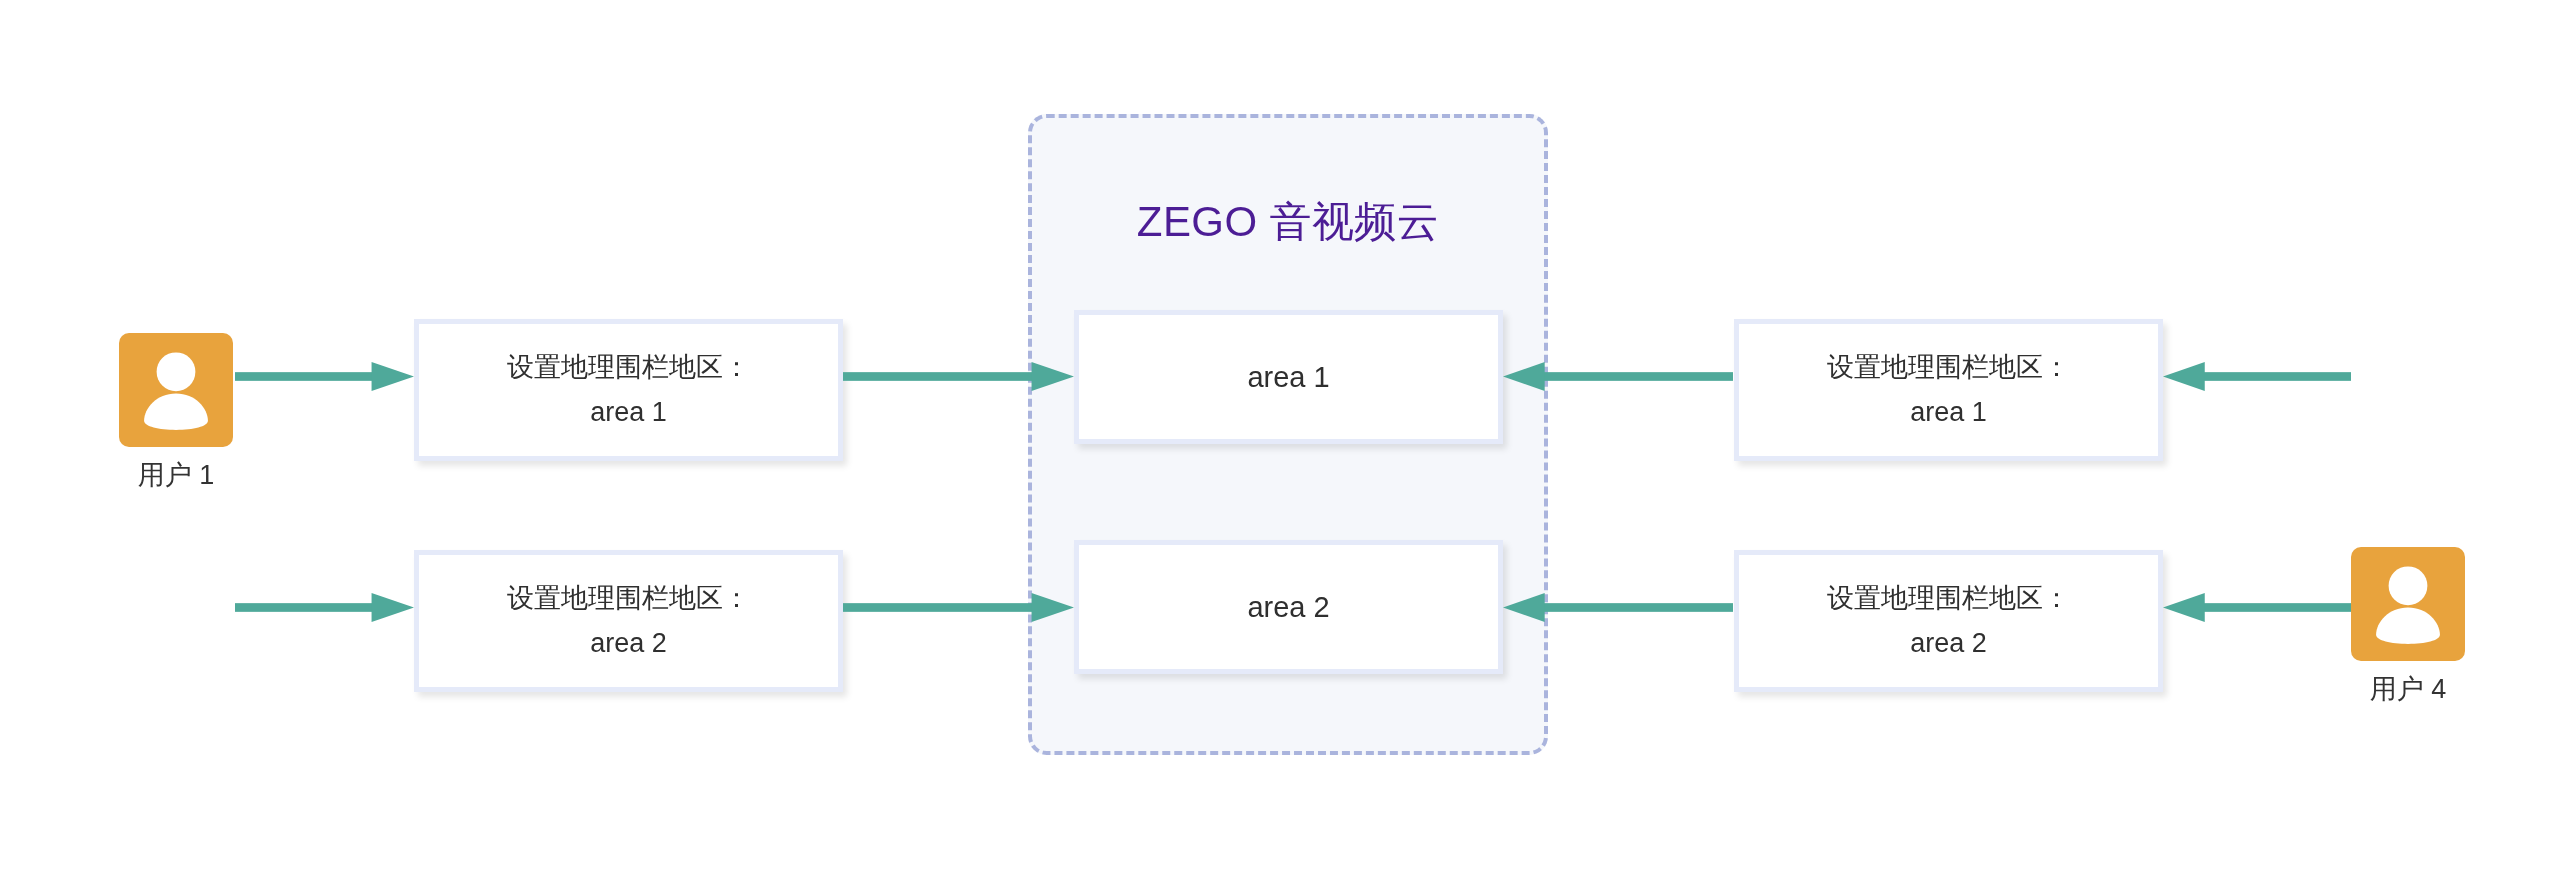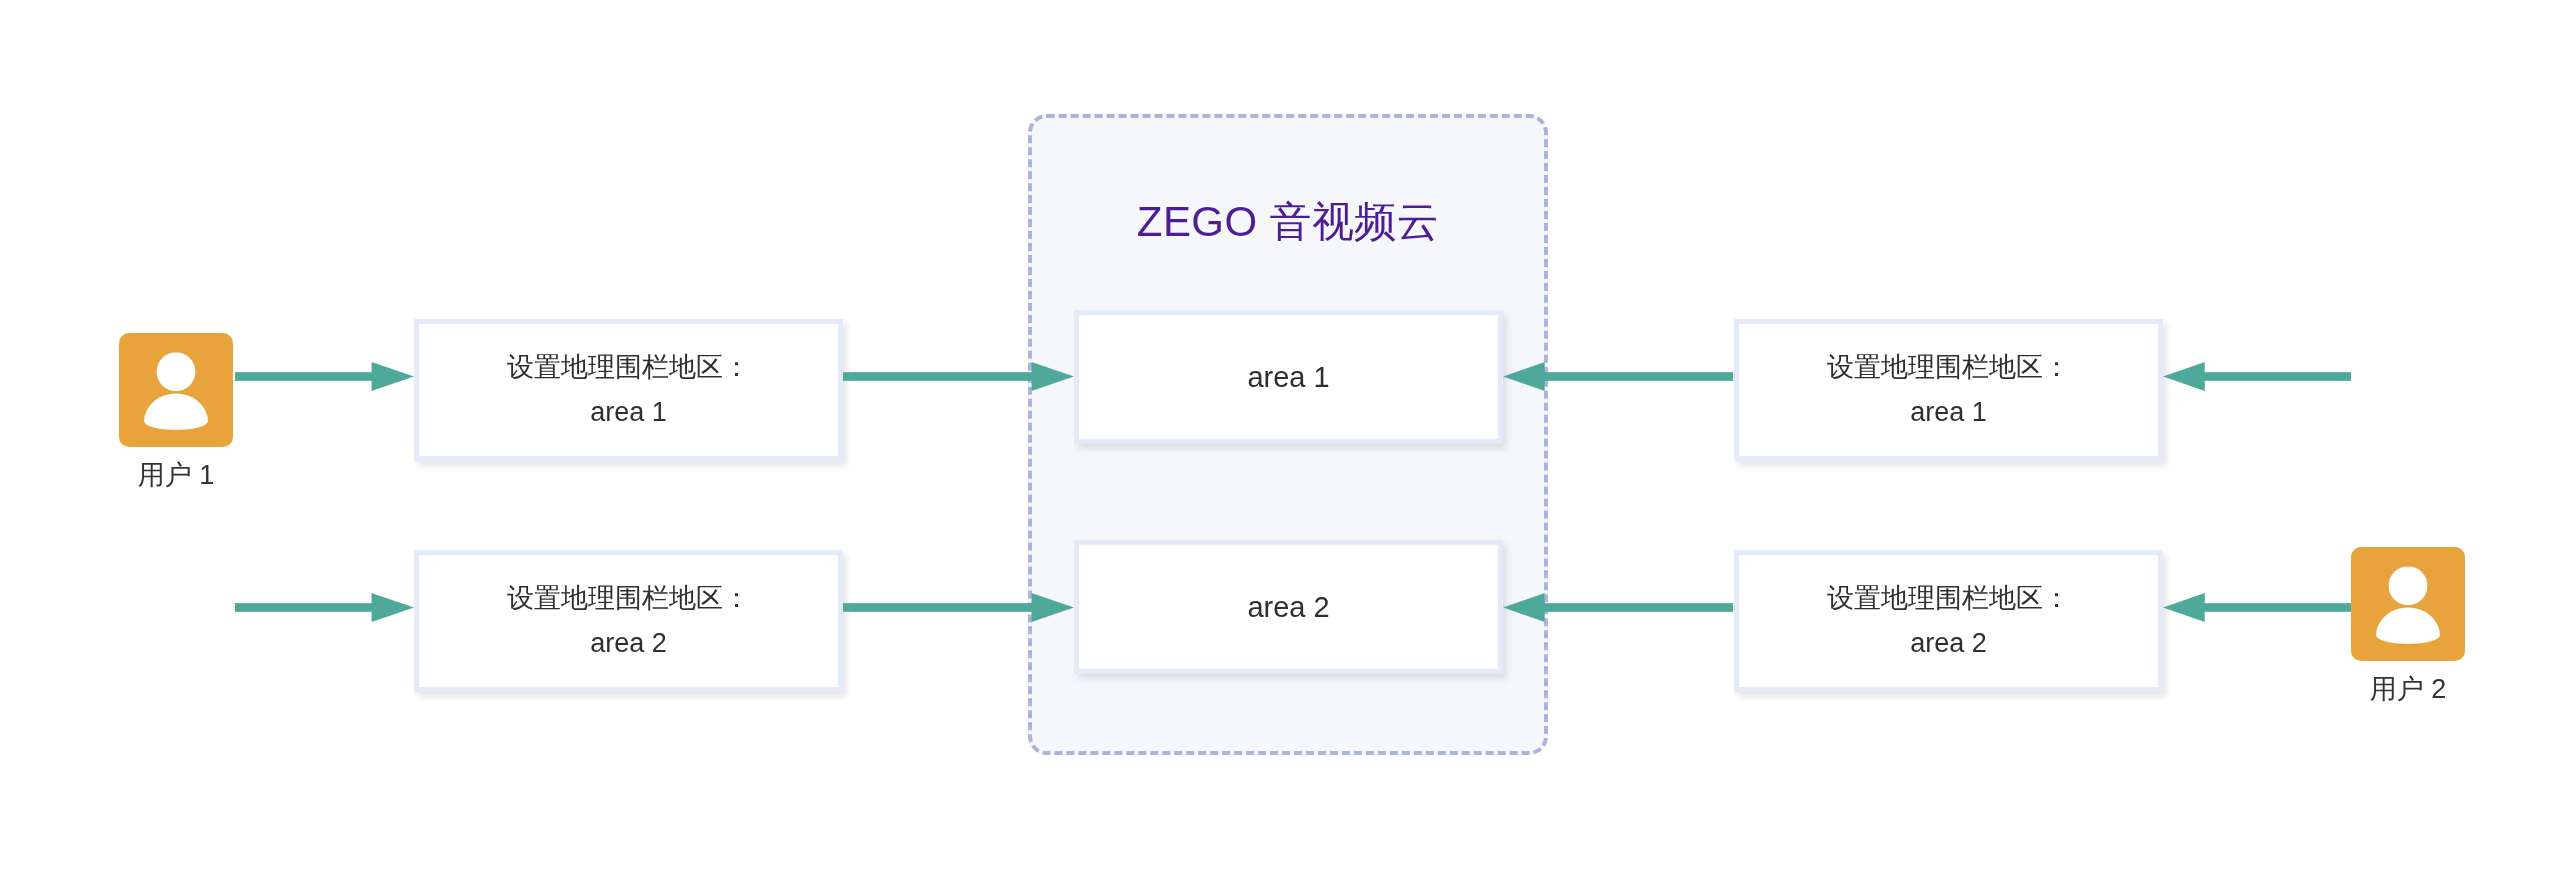--- a/index.html
+++ b/index.html
@@ -174,21 +174,21 @@
   </div>
 
 
 
   <div class="user u4">
     <div class="chip"></div>
     <svg class="glyph" viewBox="0 0 100 100">
       <circle cx="50" cy="34" r="17" fill="#ffffff"></circle>
       <path d="M50 53c-17 0-28 13-28 24 0 5 13 8 28 8s28-3 28-8c0-11-11-24-28-24z" fill="#ffffff"></path>
     </svg>
-    <div class="caption">用户 2</div>
+    <div class="caption">用户 4</div>
   </div>
 
   <div class="arrow" style="left:235px; top:362px; width:179px;">
     <svg viewBox="0 0 249 40" preserveAspectRatio="none">
       <rect x="0" y="14" width="200" height="12" fill="#4fa99a"></rect>
       <polygon points="190,0 249,20 190,40" fill="#4fa99a"></polygon>
     </svg>
   </div>
 
   <div class="arrow" style="left:843px; top:362px; width:231px;">

